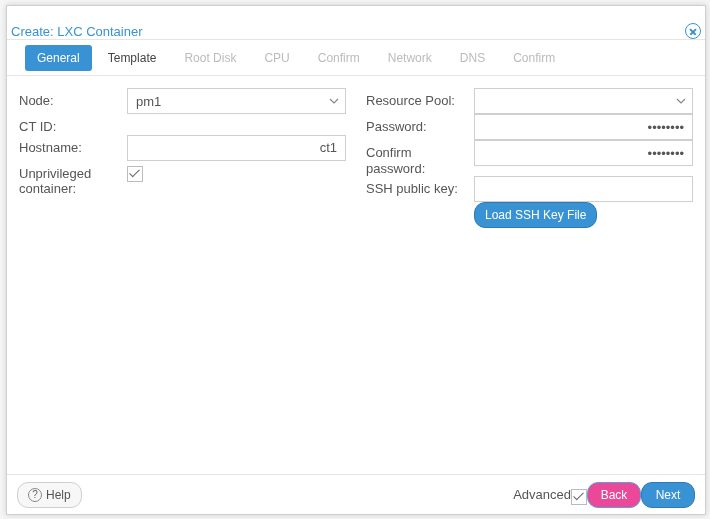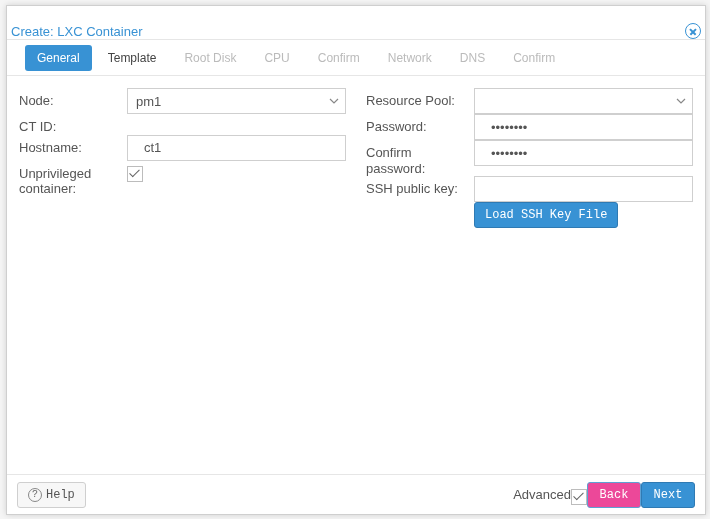--- a/index.html
+++ b/index.html
@@ -123,24 +123,25 @@
     justify-content: center;
     color: #888;
     line-height: 7px;
     font-size: 8px;
   }
 
   input[type=text], input[type=password] {
     width: 100%;
     height: 26px;
     border: 1px solid #cfcfcf;
-    padding: 0 16px;
+    padding: 0 8px;
     font-size: 13px;
     color: #555;
     outline: none;
+    text-align: right;
   }
 
   .checkbox-box {
     width: 16px; height: 16px;
     border: 1px solid #bcbcbc;
     margin-top: 5px;
     position: relative;
     cursor: pointer;
   }
   .checkbox-box.checked::after {
@@ -153,24 +154,23 @@
     transform: rotate(45deg);
   }
 
   .btn {
     display: inline-flex;
     align-items: center;
     justify-content: center;
     height: 26px;
     padding: 0 10px;
     font-size: 12px;
-    border-radius: 3px;
+    border-radius: 11px;
     cursor: pointer;
     border: 1px solid transparent;
-    font-family: Liberation Mono, monospace;
   }
   .btn-blue {
     background: #3892d4;
     color: #fff;
     border-color: #2f7ab3;
   }
   .btn-blue-light {
     background: #ec4899;
     color: #fff;
     border-color: #5da0d3;

